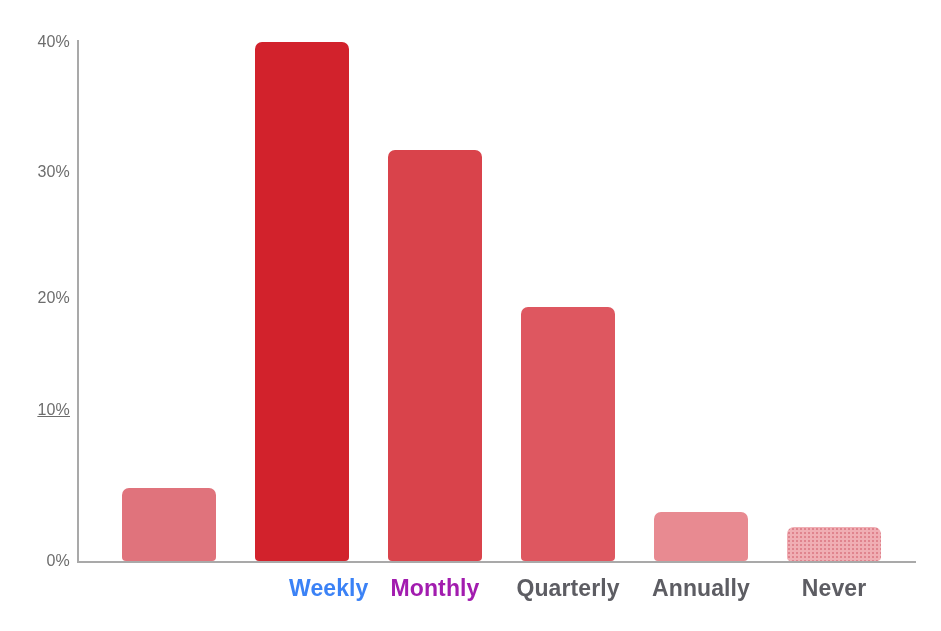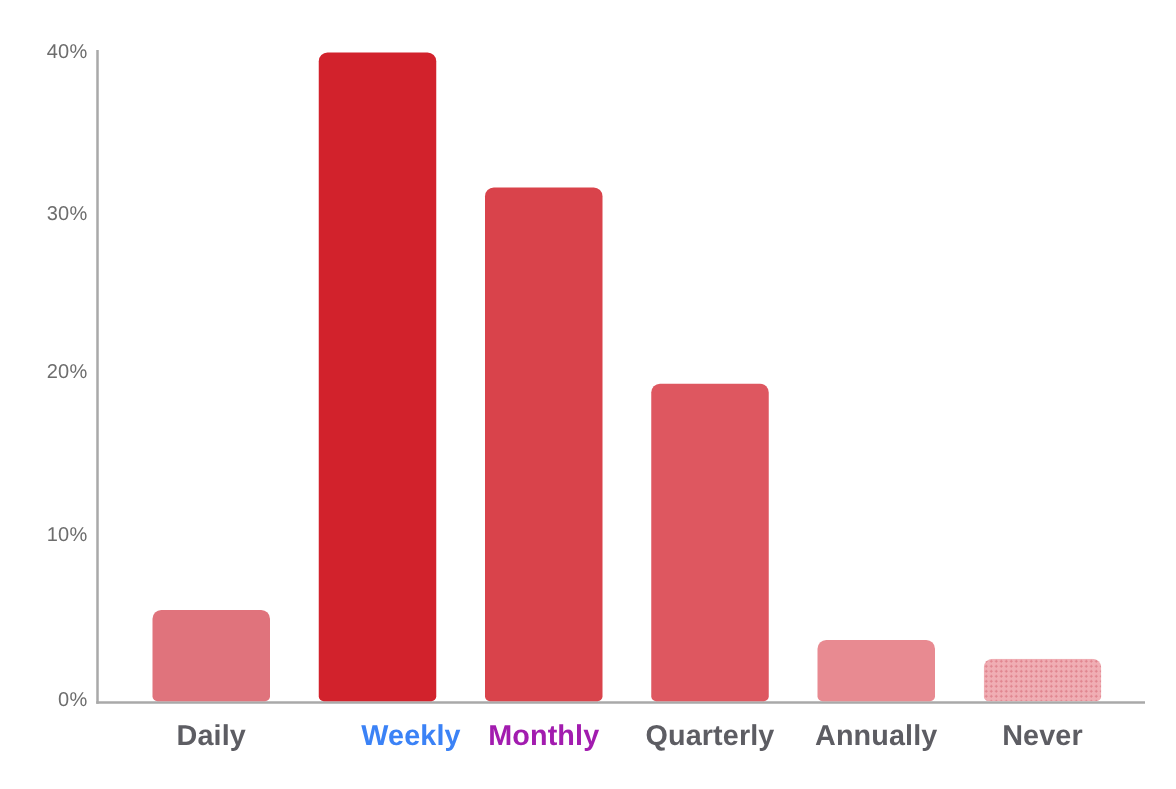--- a/index.html
+++ b/index.html
@@ -93,40 +93,39 @@
     letter-spacing: 0.1px;
   }
 </style>
 </head>
 <body>
 
 <div id="chart-root">
 
   <div id="y-axis-labels">
       <div class="y-tick-label" style="top: 561px; color: rgb(109, 109, 109);">0%</div>
-      <div class="y-tick-label" style="top: 429px; color: rgb(109, 109, 109);">10%</div>
+      <div class="y-tick-label" style="top: 410px; color: rgb(109, 109, 109); text-decoration: underline;">10%</div>
       <div class="y-tick-label" style="top: 298px; color: rgb(109, 109, 109);">20%</div>
       <div class="y-tick-label" style="top: 171.75px; color: rgb(109, 109, 109);">30%</div>
       <div class="y-tick-label" style="top: 42px; color: rgb(109, 109, 109);">40%</div>
     </div>
 
   <div class="axis-line" id="y-axis-line"></div>
   <div class="axis-line" id="x-axis-line"></div>
 
   <div id="plot-area">
       <div class="bar" title="Daily: 5.6%" style="left: 43px; width: 94px; height: 72.66px; background-color: rgb(224, 115, 124);"></div>
       <div class="bar" title="Weekly: 40%" style="left: 176px; width: 94px; height: 519px; background-color: rgb(210, 34, 44);"></div>
       <div class="bar" title="Monthly: 31.7%" style="left: 309px; width: 94px; height: 411.308px; background-color: rgb(217, 67, 75);"></div>
       <div class="bar" title="Quarterly: 19.6%" style="left: 442px; width: 94px; height: 254.31px; background-color: rgb(222, 87, 96);"></div>
       <div class="bar" title="Annually: 3.8%" style="left: 575px; width: 94px; height: 49.305px; background-color: rgb(232, 138, 145);"></div>
       <div class="bar" title="Never: 2.6%" style="left: 708px; width: 94px; height: 33.735px; background-color: rgb(240, 174, 180); background-image: radial-gradient(rgb(224, 132, 142) 0.9px, rgba(0, 0, 0, 0) 1.1px); background-size: 4px 4px; background-position: 0px 0px;"></div>
     </div>
 
   <div id="x-axis-labels">
-      <div class="x-tick-label" style="left: 23.5px; width: 133px; color: rgb(93, 93, 99);">Daily</div>
       <div class="x-tick-label" style="left: 156.5px; width: 133px; color: #3b82f6; text-align: right;">Weekly</div>
       <div class="x-tick-label" style="left: 289.5px; width: 133px; color: #a21caf;">Monthly</div>
       <div class="x-tick-label" style="left: 555.5px; width: 133px; color: rgb(93, 93, 99);">Annually</div>
       <div class="x-tick-label" style="left: 422.5px; width: 133px; color: rgb(93, 93, 99);">Quarterly</div>
       <div class="x-tick-label" style="left: 688.5px; width: 133px; color: rgb(93, 93, 99);">Never</div>
     </div>
 
 </div>
 
 </body></html>

